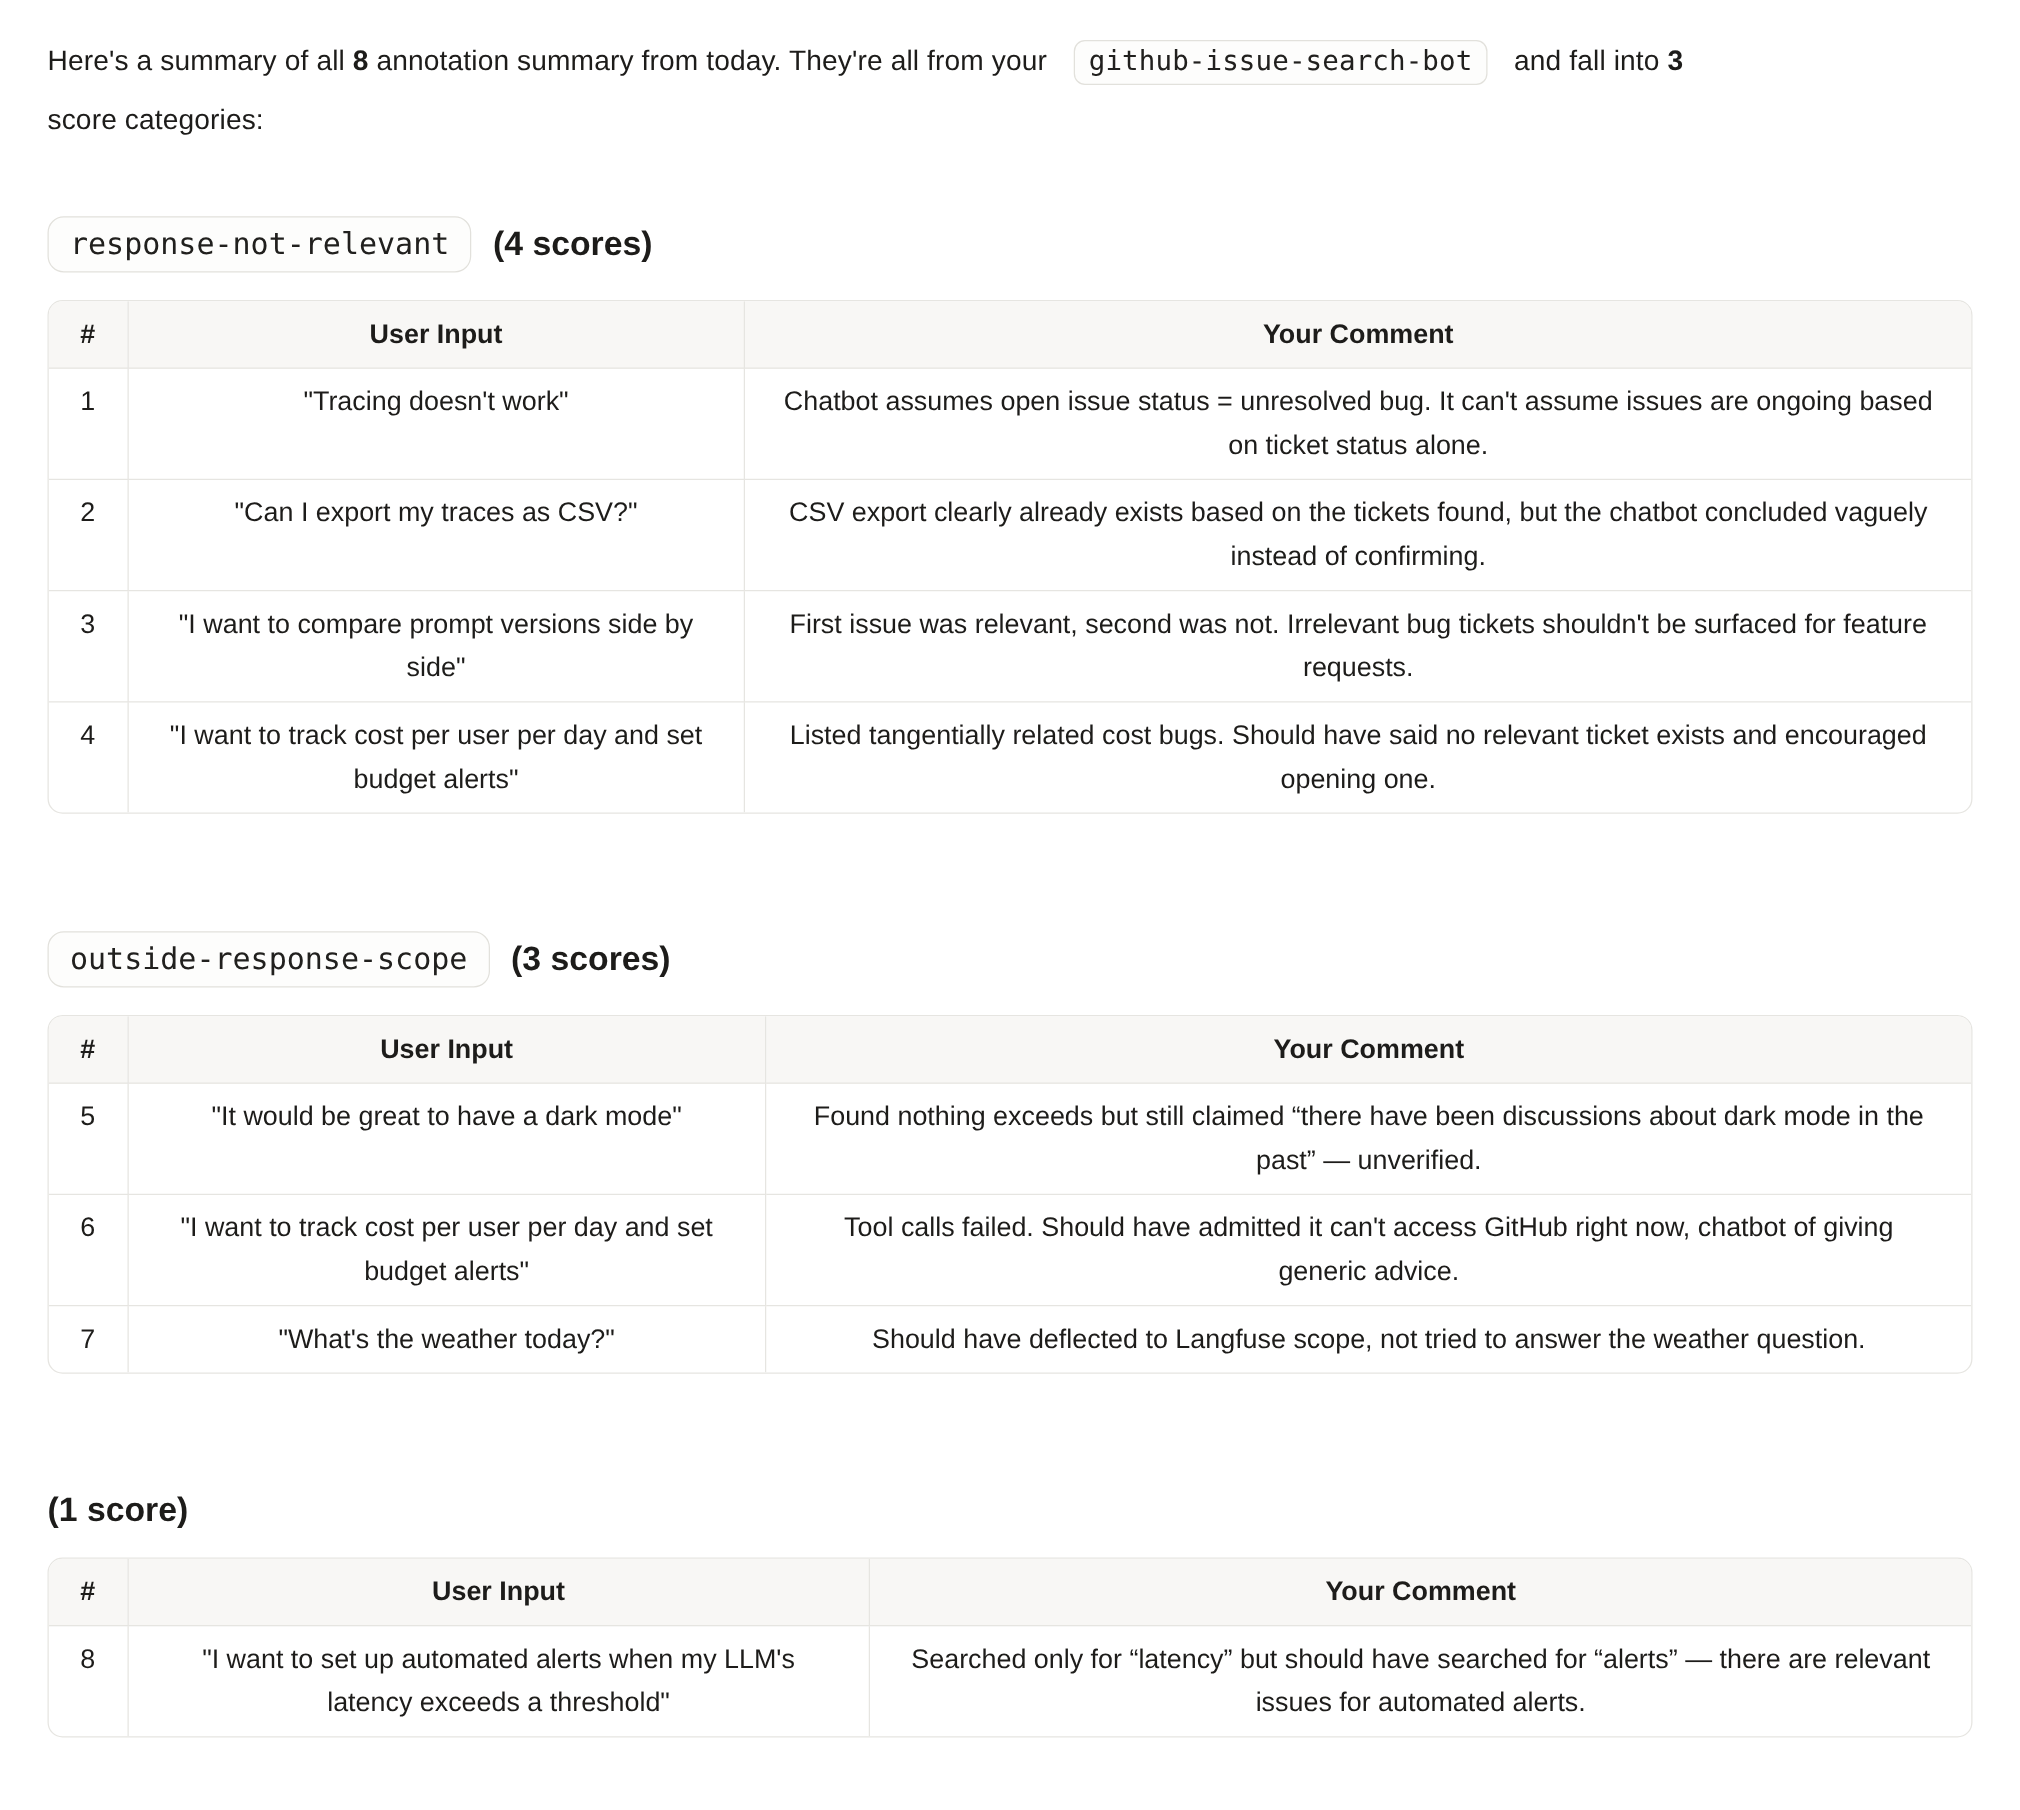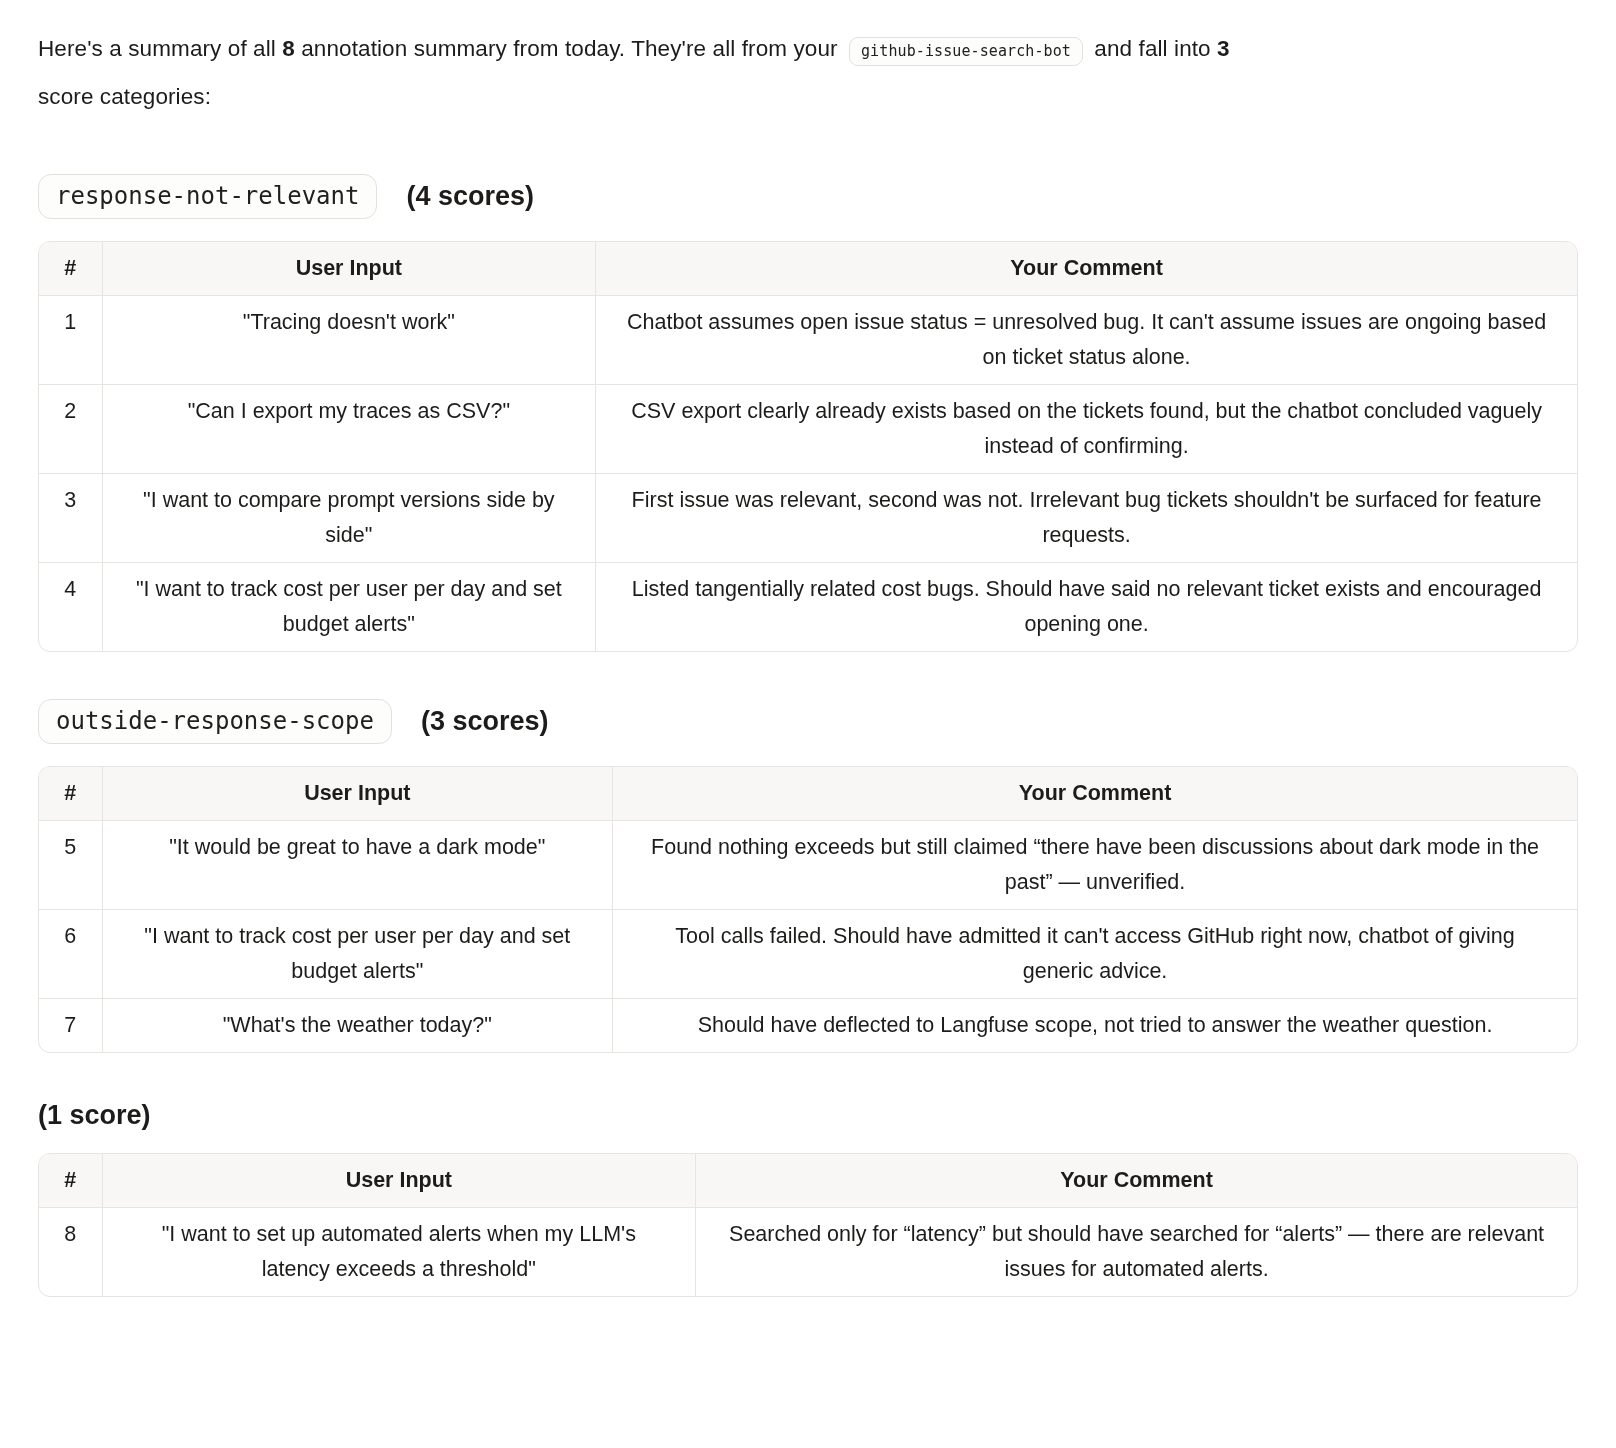--- a/index.html
+++ b/index.html
@@ -14,38 +14,38 @@
   }
   .intro {
     margin: 0;
     font-size: 22.5px;
     line-height: 46px;
     letter-spacing: 0.1px;
   }
   .intro strong { font-weight: 600; }
   .inline-code {
     font-family: "DejaVu Sans Mono", monospace;
-    font-size: 15px;
+    font-size: 22px;
     background: #fdfdfc;
     border: 1.5px solid #e2e1dc;
     border-radius: 9px;
     padding: 4px 11px 5px 11px;
-    margin: 0 5px;
+    margin: 0 15px;
     white-space: nowrap;
     color: #21201e;
   }
-  .section { margin-top: 47px; }
+  .section { margin-top: 94px; }
   .section.first { margin-top: 54px; }
   .section-heading {
     margin: 0 0 22px 0;
     font-size: 27px;
     font-weight: 700;
     display: flex;
     align-items: center;
-    gap: 29px;
+    gap: 17px;
   }
   .badge-code {
     font-family: "DejaVu Sans Mono", monospace;
     font-size: 24px;
     font-weight: 400;
     background: #fdfdfc;
     border: 1.5px solid #e2e1dc;
     border-radius: 13px;
     padding: 7px 17px 8px 17px;
     color: #21201e;

